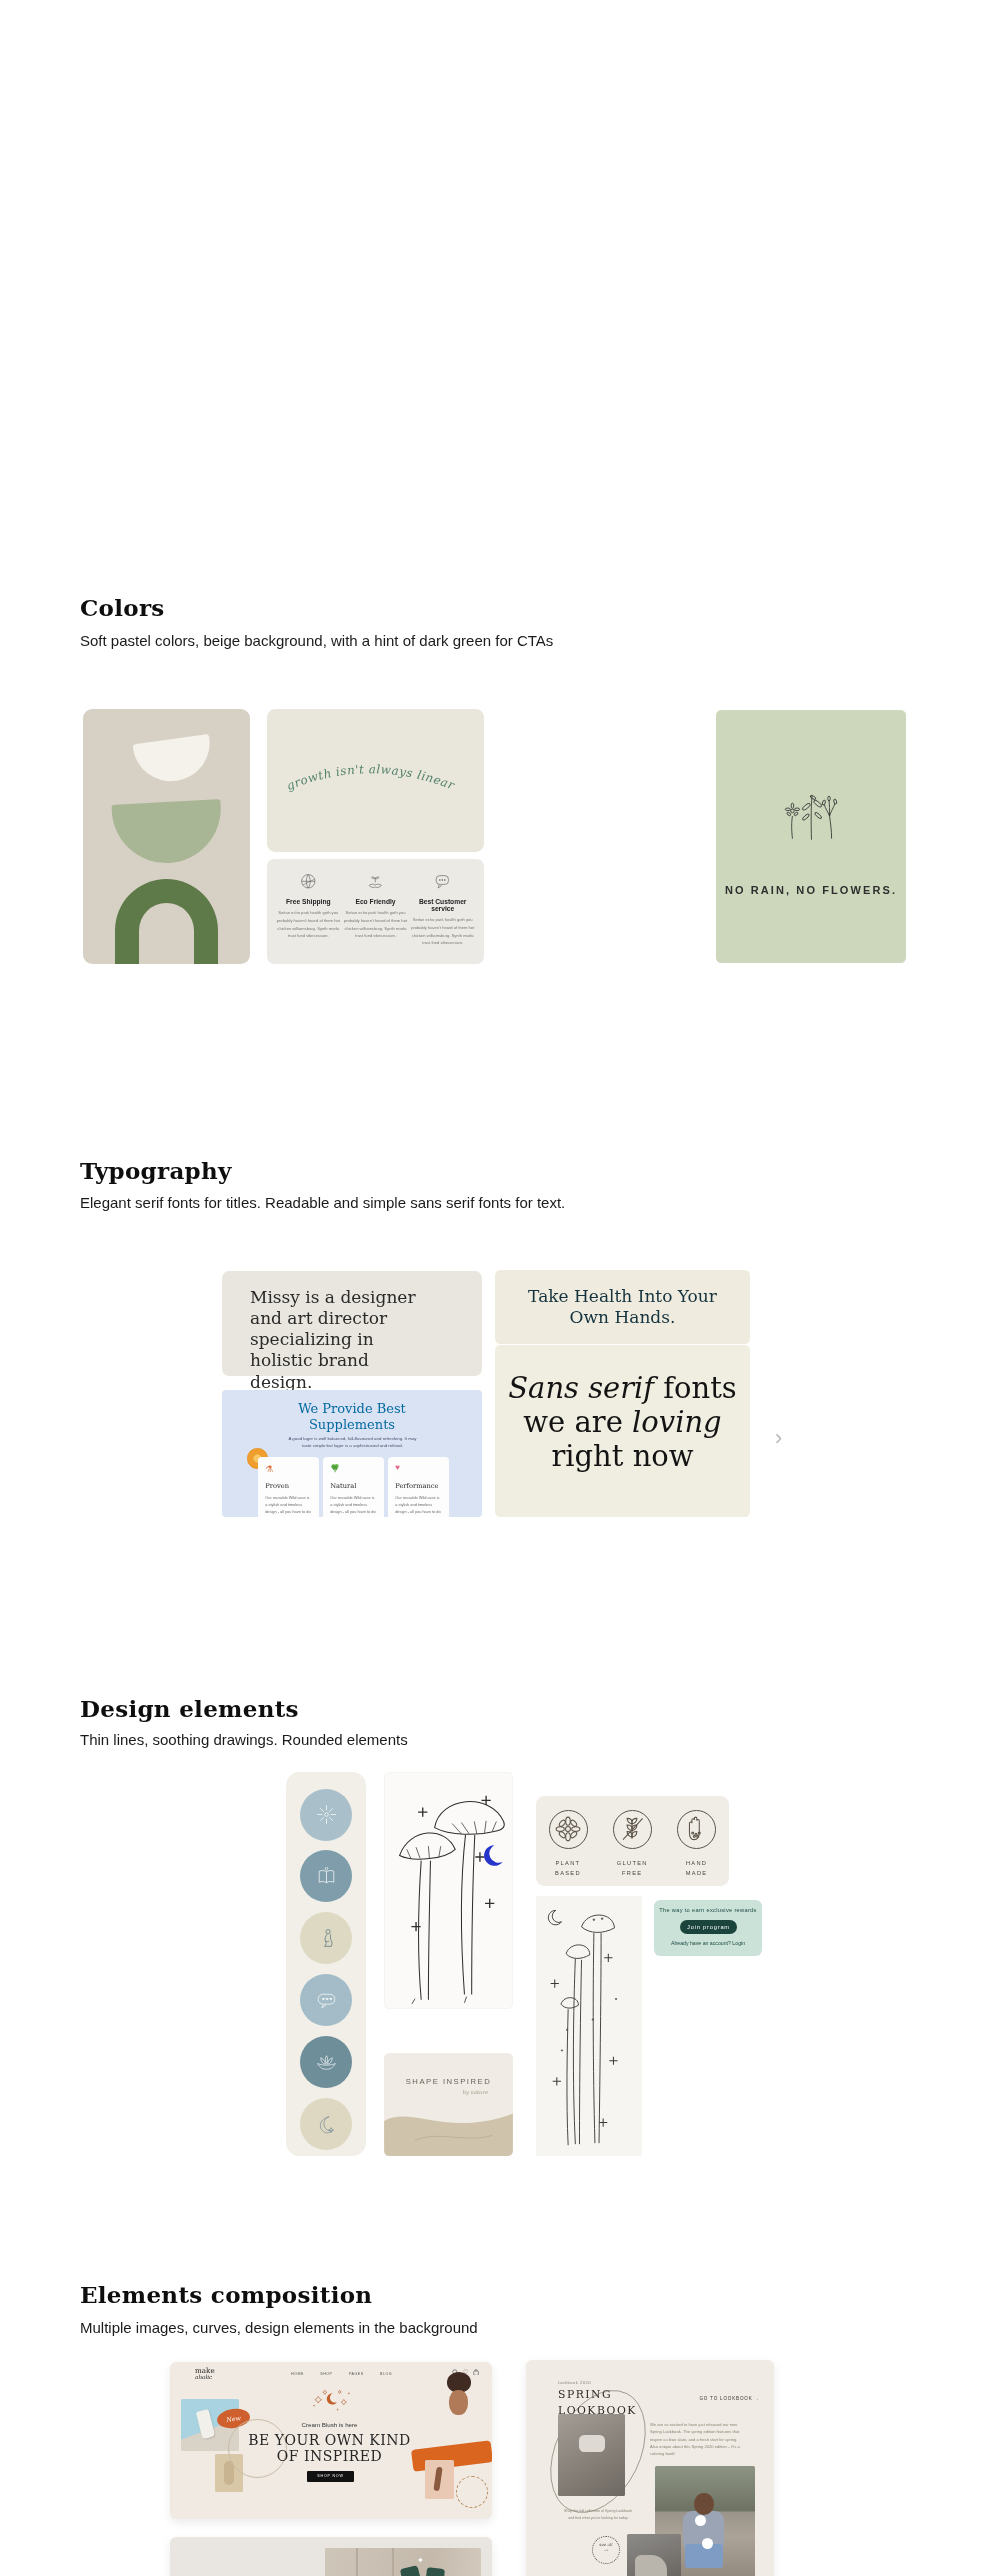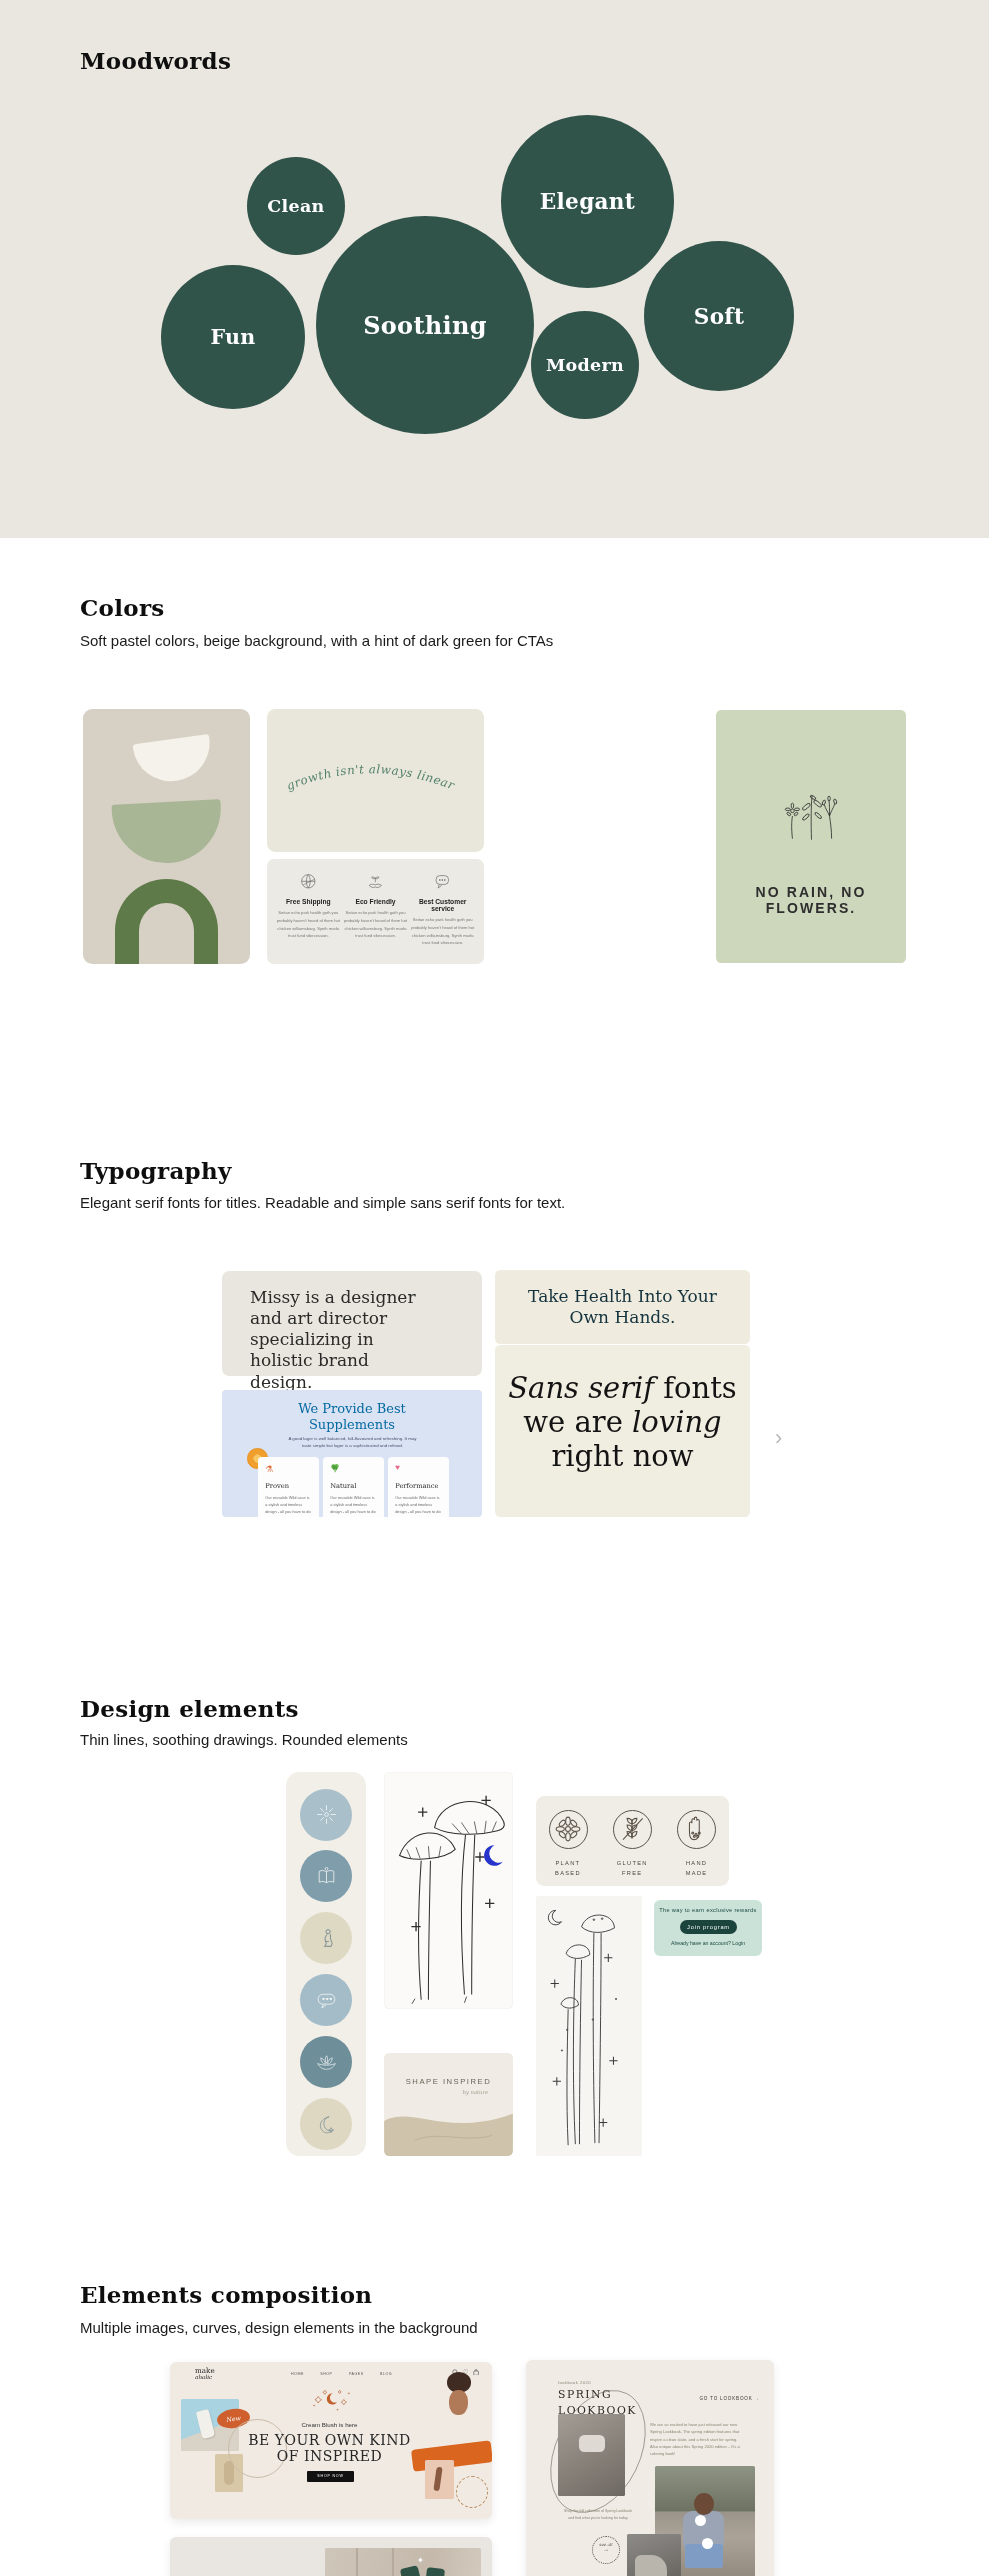--- a/index.html
+++ b/index.html
@@ -15,30 +15,20 @@
   .ic-circle{position:absolute;left:14px;width:52px;height:52px;border-radius:50%;display:flex;align-items:center;justify-content:center;}
   .minibtn{display:flex;align-items:center;justify-content:center;color:#fff;letter-spacing:0.8px;}
   .photo{position:absolute;border-radius:1.5px;}
   svg{display:block;}
 </style>
 </head>
 <body>
 
 <div class="canvas">
 
-  <div class="s" style="left:0;top:0;width:989px;height:538px;background:#EAE7E0;">
-    <div class="s sec-title" style="left:80px;top:47px;">Moodwords</div>
-
-    <div class="mood-circle" style="left: 247px; top: 157px; width: 98px; height: 98px; font-size: 17.5px; background: rgb(48, 83, 74);">Clean</div>
-    <div class="mood-circle" style="left: 501px; top: 115px; width: 173px; height: 173px; font-size: 21.6px; background: rgb(48, 83, 74);">Elegant</div>
-    <div class="mood-circle" style="left: 161px; top: 265px; width: 144px; height: 144px; font-size: 20.6px; background: rgb(48, 83, 74);">Fun</div>
-    <div class="mood-circle" style="left: 316px; top: 216px; width: 218px; height: 218px; font-size: 24px; background: rgb(48, 83, 74);">Soothing</div>
-    <div class="mood-circle" style="left: 531px; top: 311px; width: 108px; height: 108px; font-size: 17.5px; background: rgb(48, 83, 74);">Modern</div>
-    <div class="mood-circle" style="left: 644px; top: 241px; width: 150px; height: 150px; font-size: 21.6px; background: rgb(48, 83, 74);">Soft</div>
-  </div>
 
   <div class="s" style="left:0;top:538px;width:989px;height:618px;background:#ffffff;">
     <div class="s sec-title" style="left:80px;top:56px;">Colors</div>
     <div class="s sec-sub" style="left:80px;top:94px;">Soft pastel colors, beige background, with a hint of dark green for CTAs</div>
 
     <div class="card" style="left:83px;top:171px;width:167px;height:255px;background:#D7D1C5;border-radius:9.3px;overflow:hidden;">
       <div class="s" style="left:52px;top:30px;width:77px;height:42px;background:#F4F2EA;border-radius:4.1px 4.1px 41px 41px;transform:rotate(-8deg);"></div>
       <div class="s" style="left:30px;top:93px;width:109px;height:61px;background:#A9B695;border-radius:3.1px 3.1px 57px 57px;transform:rotate(-3deg);"></div>
       <div class="s" style="left:32px;top:170px;width:103px;height:113px;border:24px solid #5E7A49;border-bottom:none;border-radius:57px 57px 0 0;box-sizing:border-box;"></div>
     </div>
@@ -102,21 +92,21 @@
           <ellipse cx="77" cy="32" rx="9" ry="3.5" transform="rotate(38 77 32)"></ellipse>
           <ellipse cx="54" cy="58" rx="8" ry="3" transform="rotate(-42 54 58)"></ellipse>
           <ellipse cx="78" cy="55" rx="8" ry="3" transform="rotate(42 78 55)"></ellipse>
           <ellipse cx="68" cy="20" rx="6" ry="2.6" transform="rotate(30 68 20)"></ellipse>
           <path d="M104 100 C104 84 102 70 100 56 M100 56 C96 46 92 42 90 34 M100 56 C104 44 108 40 110 32 M100 56 C100 44 100 34 99 26"></path>
           <ellipse cx="89" cy="30" rx="2.6" ry="5" transform="rotate(20 89 30)"></ellipse>
           <ellipse cx="111" cy="28" rx="2.6" ry="5" transform="rotate(-15 111 28)"></ellipse>
           <ellipse cx="99" cy="22" rx="2.4" ry="4.6"></ellipse>
         </svg>
       </span>
-      <div class="sans" style="position:absolute;left:0;top:174px;width:100%;text-align:center;font-size:14px;letter-spacing:2.1px;color:#2e2e2e;font-weight:bold;">NO RAIN, NO FLOWERS.</div>
+      <div class="sans" style="position:absolute;left:0;top:174px;width:100%;text-align:center;font-size:11px;letter-spacing:2.1px;color:#2e2e2e;font-weight:bold;">NO RAIN, NO FLOWERS.</div>
     </div>
   </div>
 
   <div class="s" style="left:0;top:1157px;width:989px;height:538px;background:#ffffff;">
     <div class="s sec-title" style="left:80px;top:0px;">Typography</div>
     <div class="s sec-sub" style="left:80px;top:37px;">Elegant serif fonts for titles. Readable and simple sans serif fonts for text.</div>
 
     <div class="card" style="left:222px;top:114px;width:260px;height:105px;background:#E8E6DF;border-radius:7.2px;">
       <div class="serif" style="position:absolute;left:28px;top:15.5px;width:170px;font-size:17px;line-height:1.25;color:#2a2a28;">Missy is a designer and art director specializing in holistic brand design.</div>
     </div>

